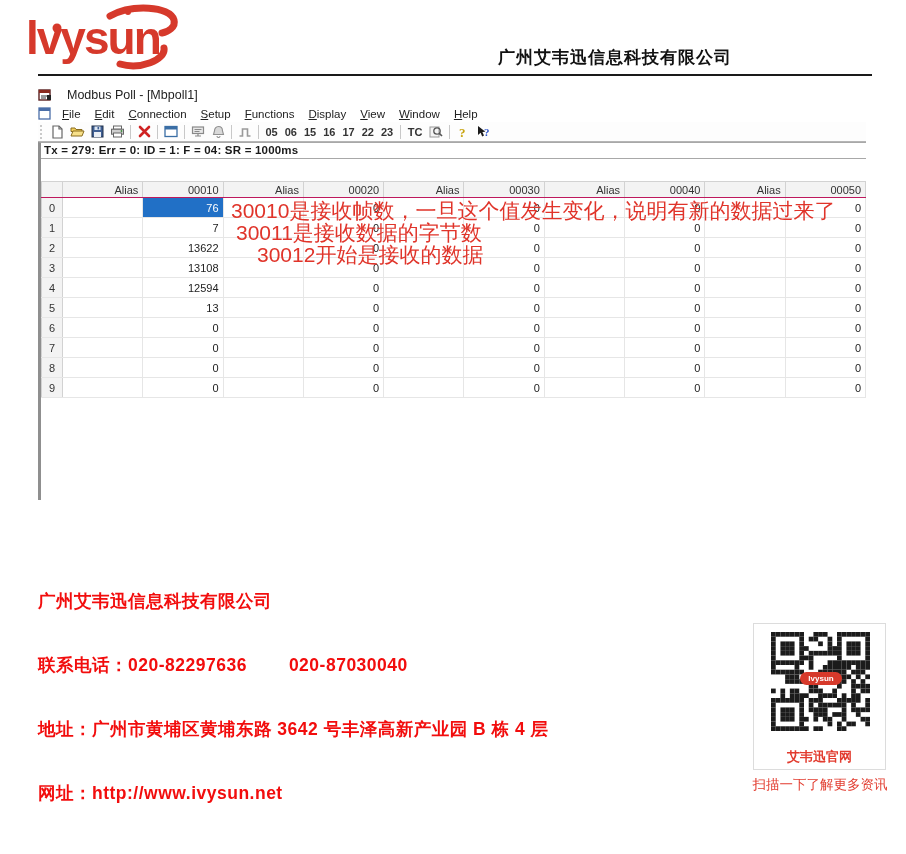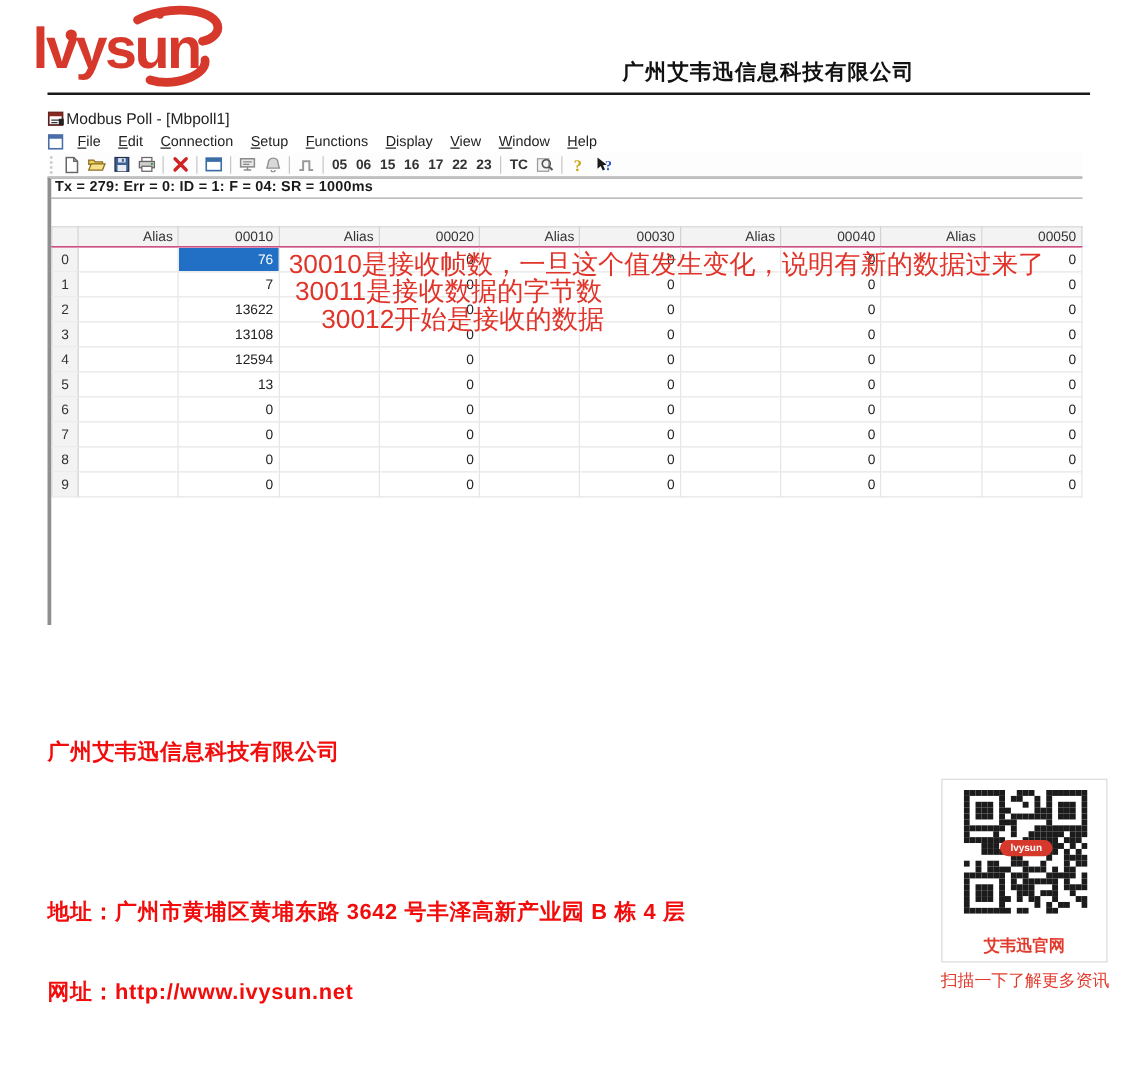--- a/index.html
+++ b/index.html
@@ -5,21 +5,21 @@
   * { margin:0; padding:0; box-sizing:border-box; }
   body { width:906px; height:854px; background:#fff; font-family:"Liberation Sans", sans-serif; overflow:hidden; }
   .page { position:relative; width:768px; height:854px; background:#fff; }
 
   
   .logo { position:absolute; left:24px; top:2px; }
   .company-top { position:absolute; right:36px; top:46px; font-size:17px; font-weight:bold; color:#111; letter-spacing:1px; }
   .header-rule { position:absolute; left:38px; width:834px; top:74px; border-top:2px solid #1a1a1a; }
 
   
-  .mb-title { position:absolute; left:38px; top:88px; display:flex; align-items:center; gap:1px; font-size:12.5px; color:#222; }
+  .mb-title { position:absolute; left:38px; top:88px; display:flex; align-items:center; gap:15px; font-size:12.5px; color:#222; }
   .mb-menubar { position:absolute; left:38px; top:105px; height:17px; display:flex; align-items:center; font-size:11.5px; color:#222; }
   .mb-menubar .doc-ic { margin-right:4px; }
   .menu-item { padding:0 7px; cursor:default; }
   .menu-item::first-letter { text-decoration:underline; }
 
   .mb-toolbar { position:absolute; left:38px; top:122px; width:828px; height:20px; display:flex; align-items:center; border-bottom:1px solid #b5b5b5; background:#fdfdfd; }
   .tb-grip { width:4px; height:14px; border-left:2px dotted #c9c9c9; margin:0 3px 0 2px; }
   .tb-btn { display:flex; align-items:center; justify-content:center; width:20px; height:17px; }
   .tb-sep { width:1px; height:14px; background:#c8c8c8; margin:0 3px; }
   .tb-num { font-size:11px; font-weight:bold; color:#333; padding:0 3.5px; }
@@ -366,20 +366,23 @@
     </table>
   </div>
 
   <div>
       <div class="annot annot-0">30010是接收帧数，一旦这个值发生变化，说明有新的数据过来了</div>
       <div class="annot annot-1">30011是接收数据的字节数</div>
       <div class="annot annot-2">30012开始是接收的数据</div>
     </div>
 
   <div class="foot-line f-company">广州艾韦迅信息科技有限公司</div>
+  <div class="foot-line f-phone">
+    <span>联系电话：</span><span>020-82297636</span><span class="p2">020-87030040</span>
+  </div>
   <div class="foot-line f-addr">地址：广州市黄埔区黄埔东路 3642 号丰泽高新产业园 B 栋 4 层</div>
   <div class="foot-line f-web">网址：http://www.ivysun.net</div>
 
   <div class="qr-box">
     <svg class="qr-code" id="qr-svg" width="99" height="99" viewBox="0 0 21 21">
         <rect x="0" y="0" width="1" height="1" fill="#1b1b1b"></rect>
         <rect x="1" y="0" width="1" height="1" fill="#1b1b1b"></rect>
         <rect x="2" y="0" width="1" height="1" fill="#1b1b1b"></rect>
         <rect x="3" y="0" width="1" height="1" fill="#1b1b1b"></rect>
         <rect x="4" y="0" width="1" height="1" fill="#1b1b1b"></rect>

